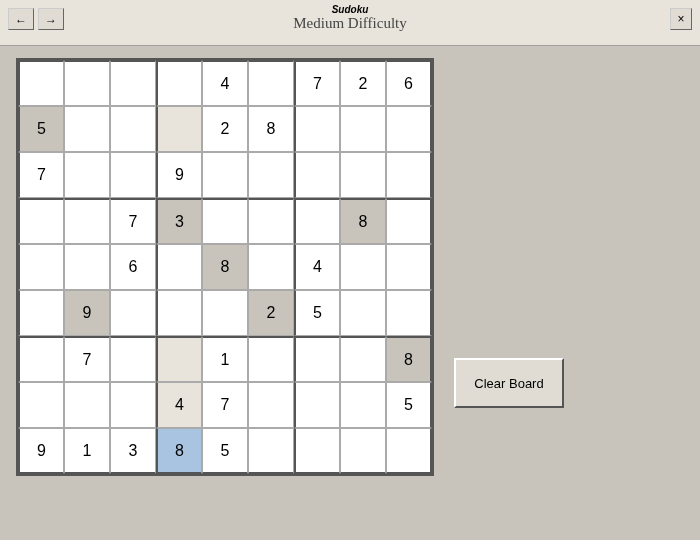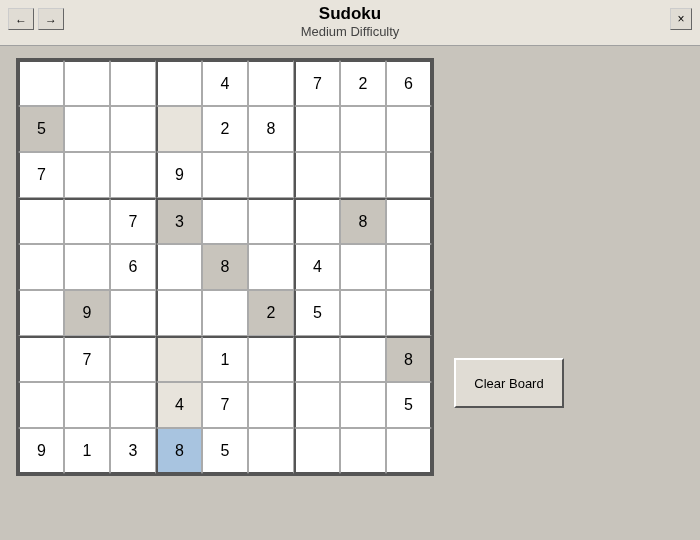--- a/index.html
+++ b/index.html
@@ -63,28 +63,30 @@
       border-right-color: #666;
       border-bottom-color: #666;
       cursor: pointer;
       display: flex;
       align-items: center;
       justify-content: center;
       font-size: 12px;
     }
 
     .title-text {
-      font-size: 17px;
+      font-size: 10px;
       font-weight: bold;
       color: #000;
+      font-style: italic;
     }
 
     .subtitle-text {
-      font-size: 13px;
+      font-size: 15px;
       color: #444;
+      font-family: Liberation Serif, serif;
     }
 
     
     .main-content {
       flex: 1;
       background: #c8c4bc;
       display: flex;
       align-items: flex-start;
       padding: 12px 16px;
       gap: 20px;

